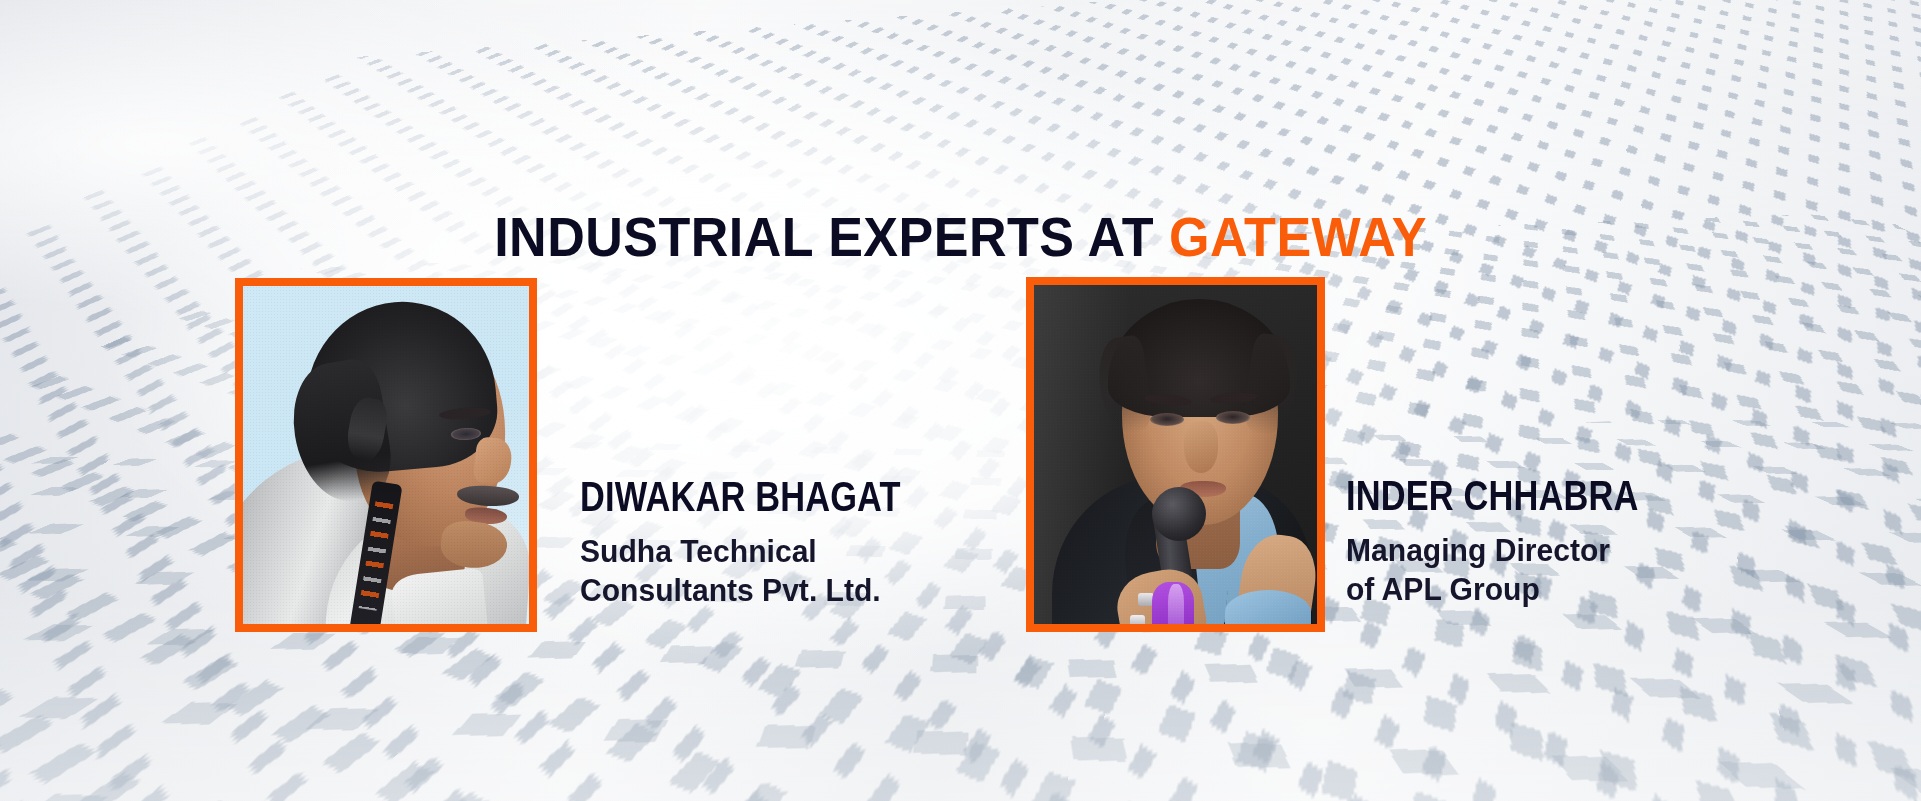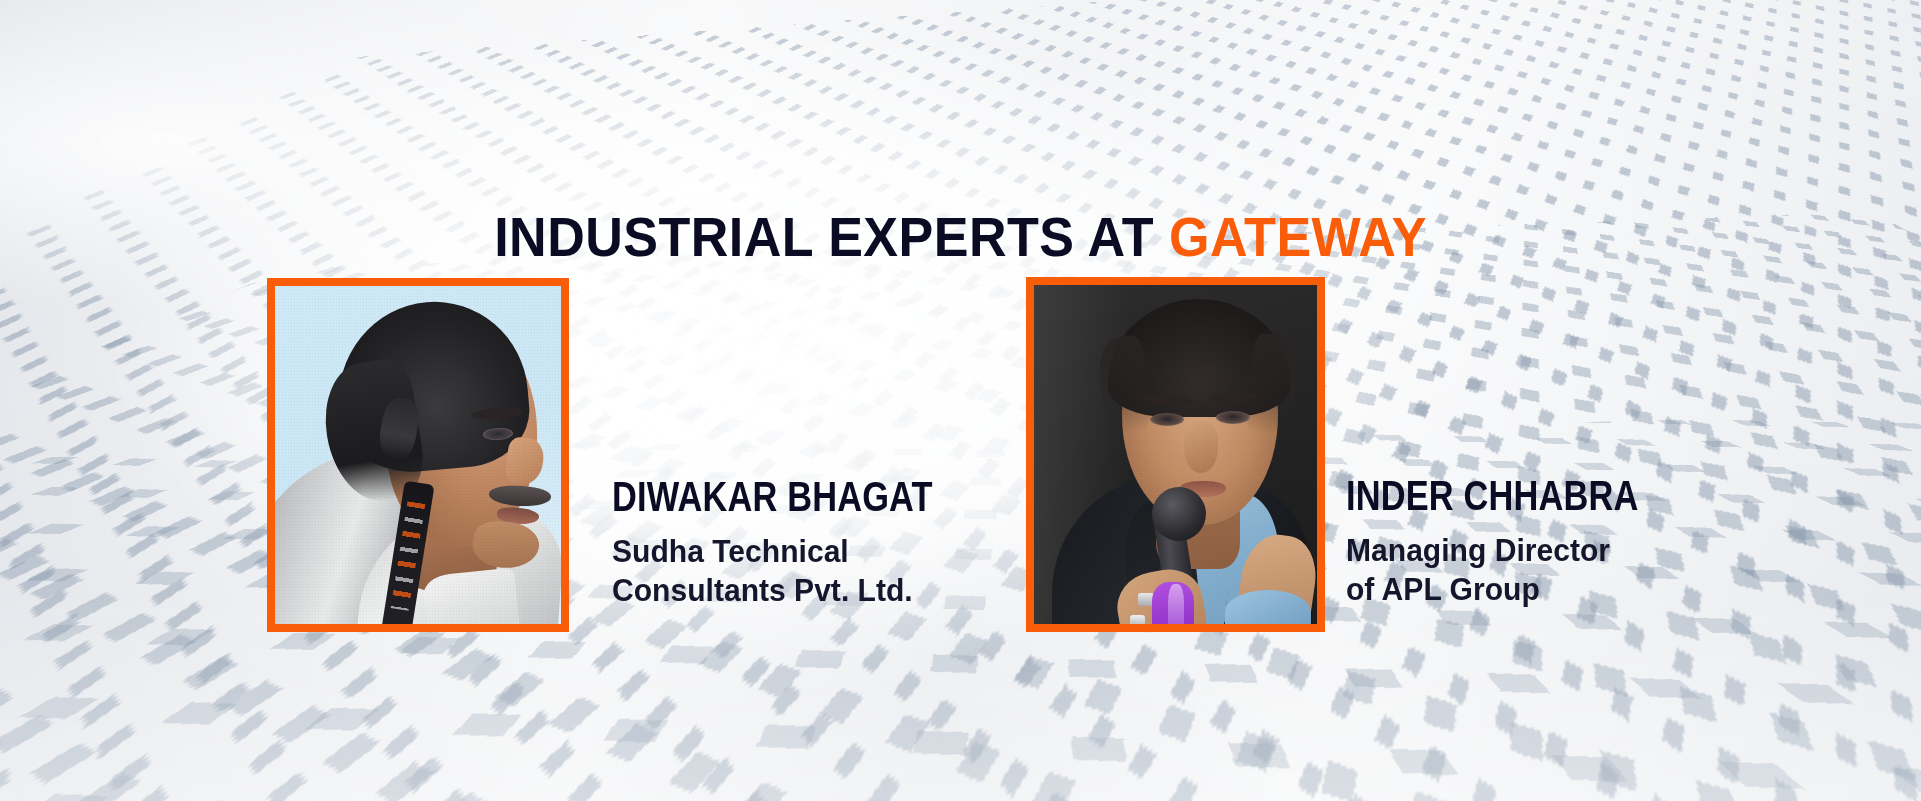--- a/index.html
+++ b/index.html
@@ -133,21 +133,21 @@
     transform: scaleX(0.93);
     white-space: nowrap;
   }
   .headline .accent { color: #f95d09; }
 
   .person {
     position: absolute;
     display: flex;
     align-items: flex-start;
   }
-  .person-a { left: 235px; top: 278px; margin-left: 32px; }
+  .person-a { left: 235px; top: 278px; }
   .person-b { left: 1026px; top: 277px; }
 
   .photo-frame {
     border: 8px solid #f95d09;
     background: #fff;
     flex: 0 0 auto;
     overflow: hidden;
     position: relative;
   }
   .photo-a { width: 286px; height: 338px; }

